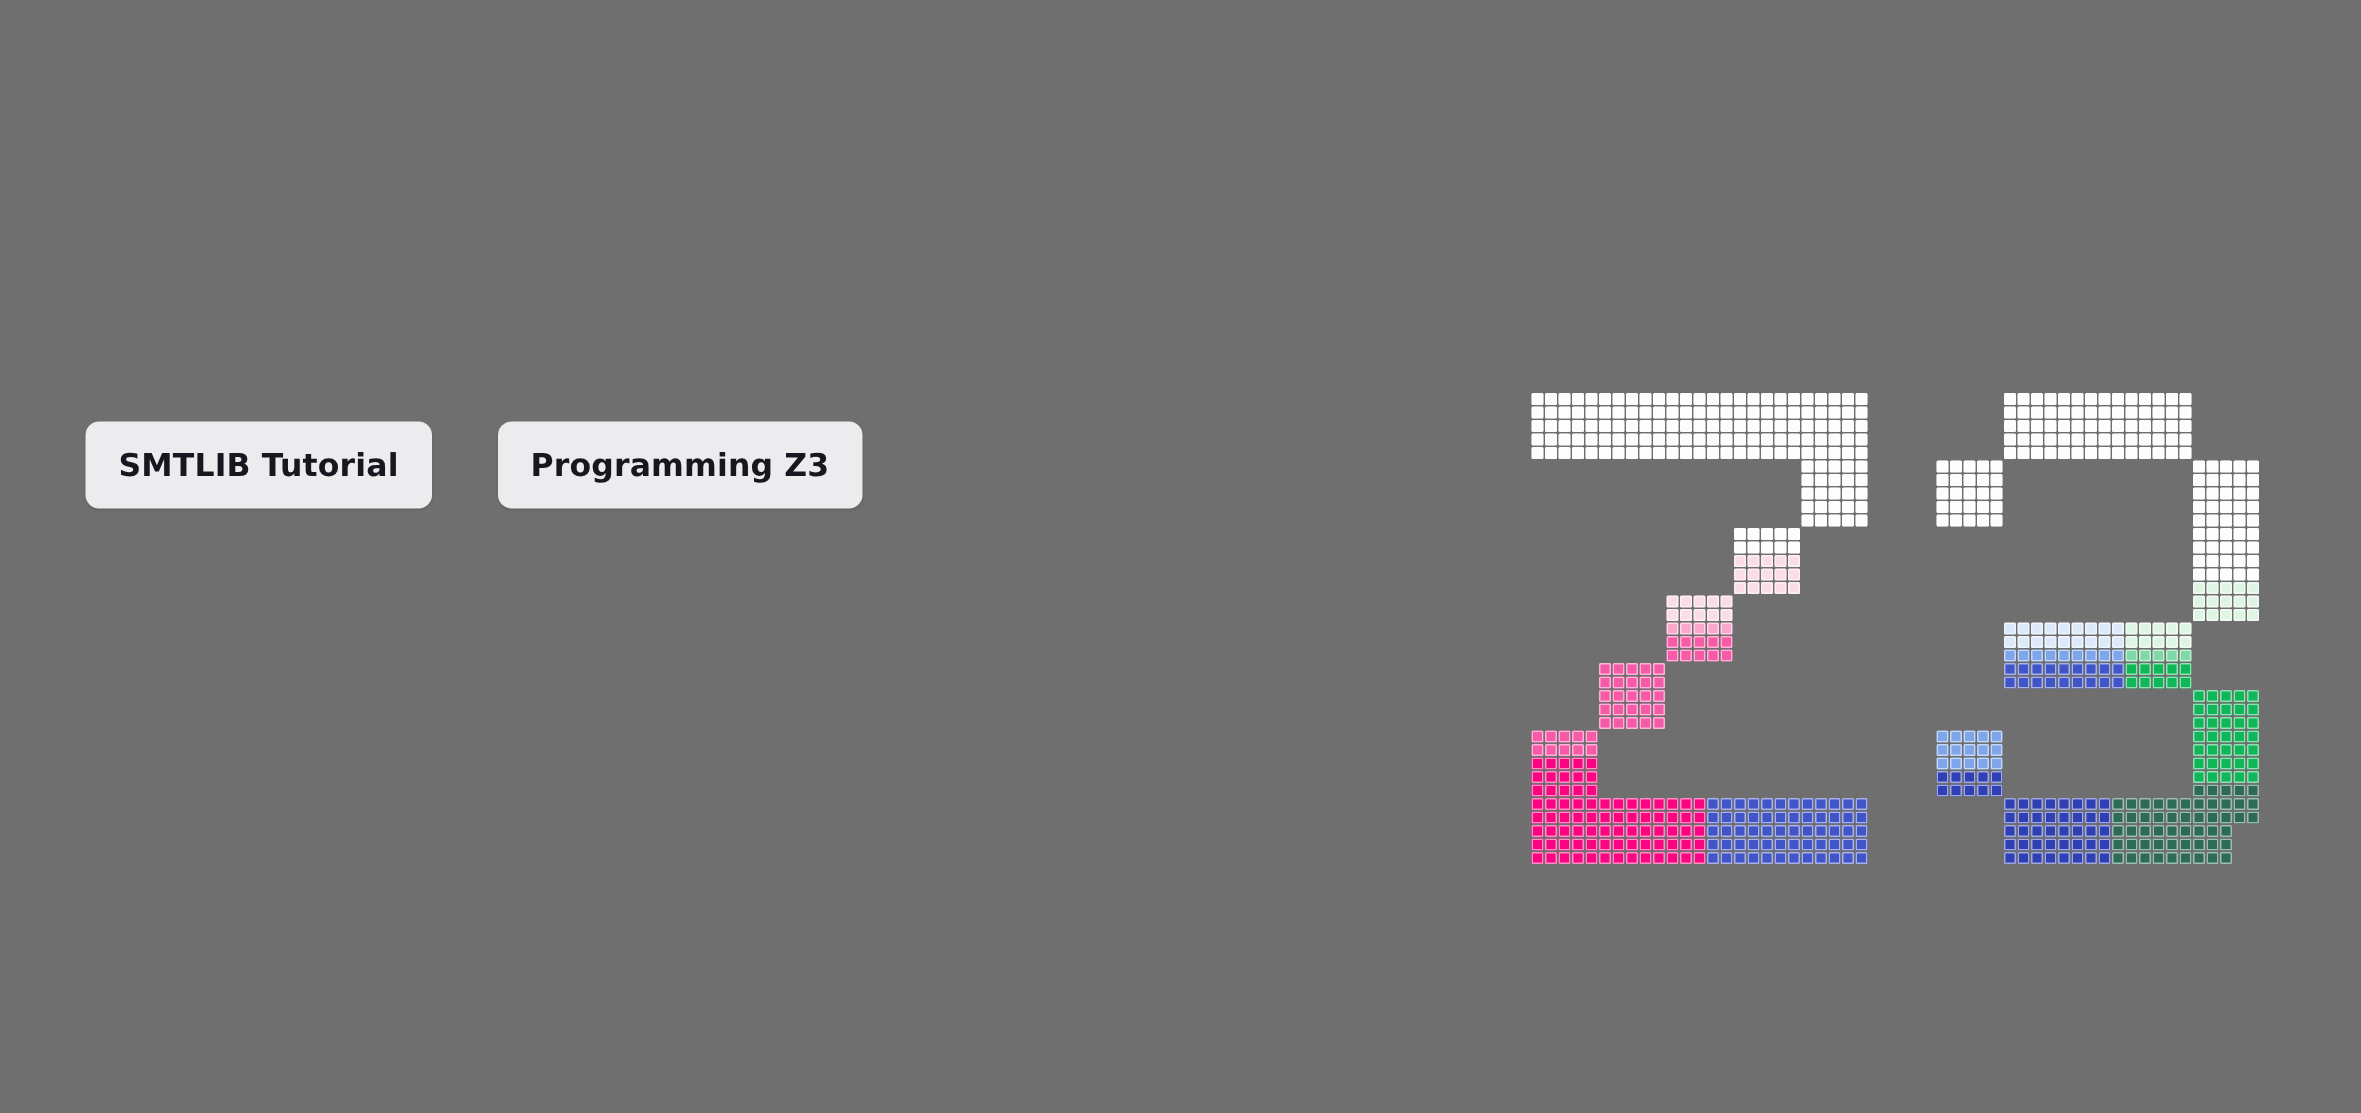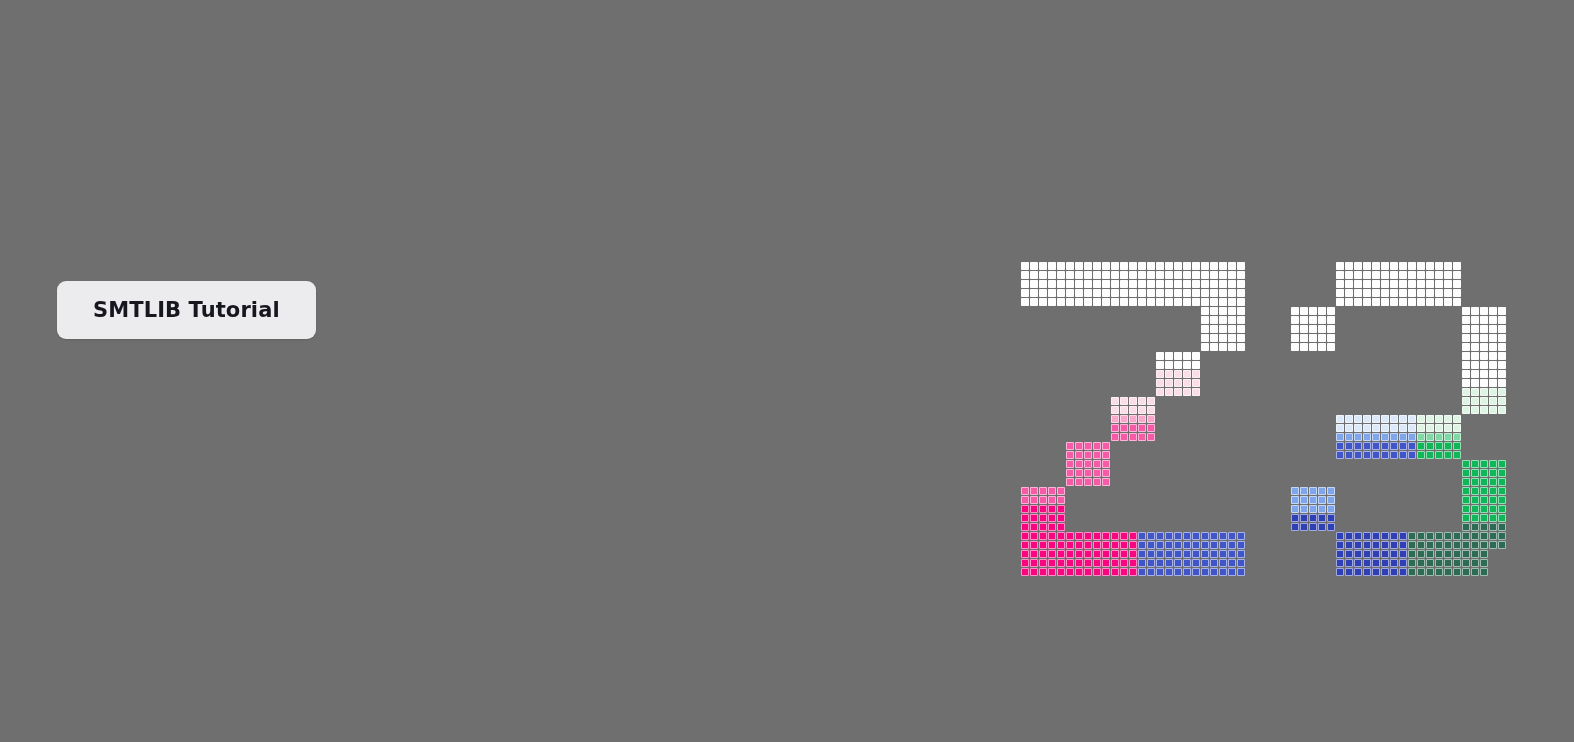--- a/index.html
+++ b/index.html
@@ -46,21 +46,21 @@
   }
   .nav-button {
     display: inline-flex;
     align-items: center;
     justify-content: center;
     background: #ECECEE;
     color: #17171F;
     border: none;
     border-radius: 9px;
     height: 58px;
-    padding: 0 36px;
+    padding: 0 22px;
     font-family: "DejaVu Sans", "Liberation Sans", sans-serif;
     font-size: 21px;
     font-weight: bold;
     letter-spacing: 0.1px;
     cursor: pointer;
     box-shadow: 0 1px 2px rgba(0,0,0,0.12);
     white-space: nowrap;
   }
 
   
@@ -83,20 +83,21 @@
 </style>
 </head>
 <body>
 
 <div id="hero">
 
   <div id="hero-text">
 
     <div id="nav-buttons">
       <button class="nav-button">SMTLIB Tutorial</button>
+      <button class="nav-button">Programming Z3</button>
     </div>
   </div>
 
   <div id="logo" aria-label="Z3 pixel-art logo reading 7 3">
       <div class="glyph" style="left: 0px; top: 0px;">
         <i class="px-cell" style="left: 0px; top: 0px; width: 8px; height: 8px; background: rgb(253, 253, 253);"></i>
         <i class="px-cell" style="left: 9px; top: 0px; width: 8px; height: 8px; background: rgb(253, 253, 253);"></i>
         <i class="px-cell" style="left: 18px; top: 0px; width: 8px; height: 8px; background: rgb(253, 253, 253);"></i>
         <i class="px-cell" style="left: 27px; top: 0px; width: 8px; height: 8px; background: rgb(253, 253, 253);"></i>
         <i class="px-cell" style="left: 36px; top: 0px; width: 8px; height: 8px; background: rgb(253, 253, 253);"></i>

